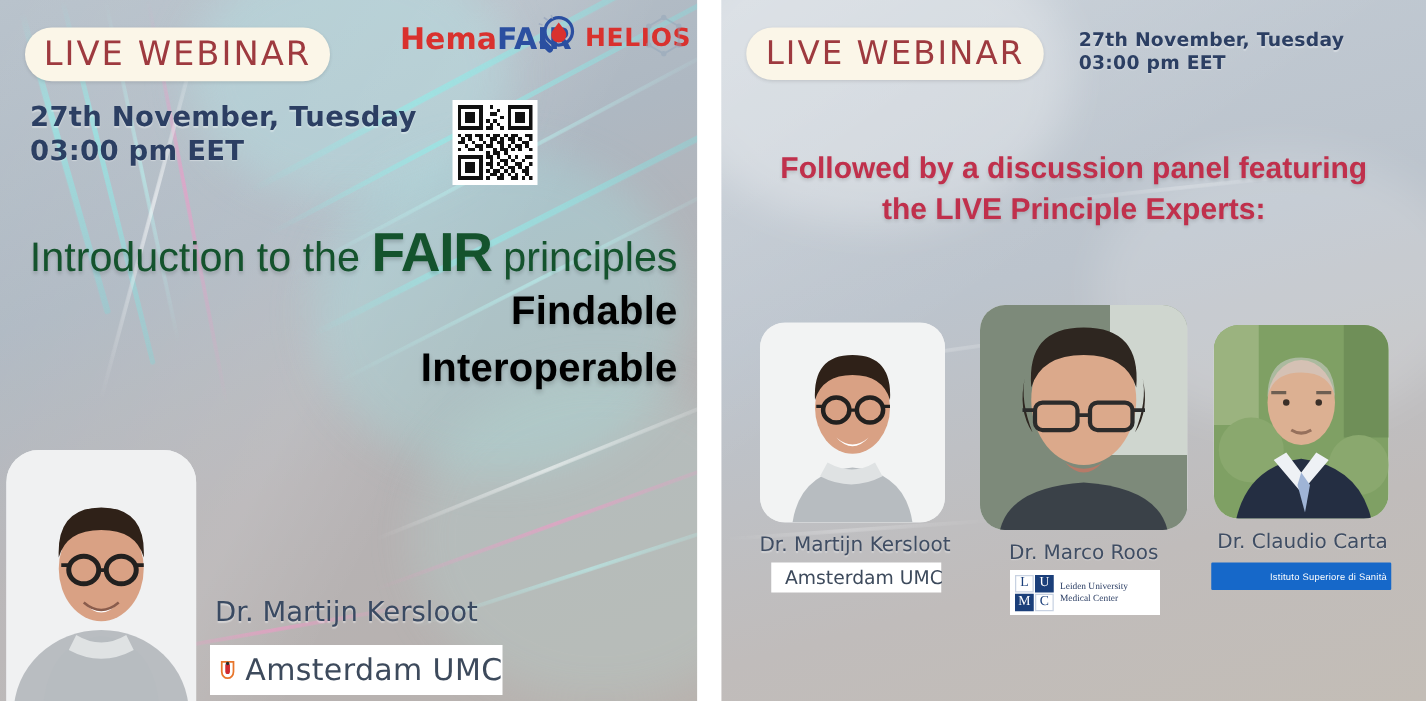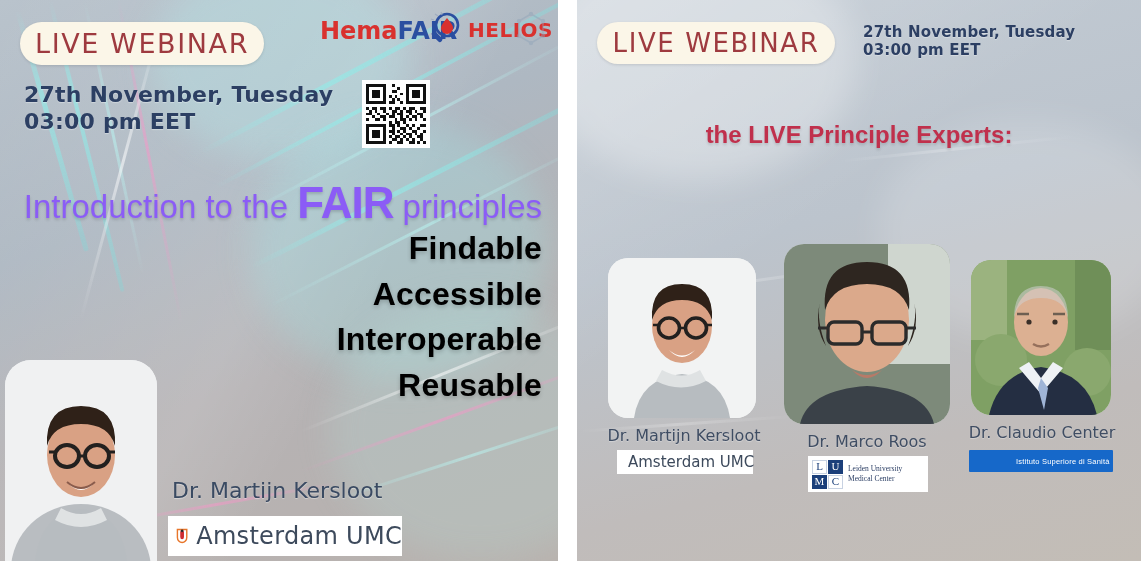--- a/index.html
+++ b/index.html
@@ -68,21 +68,21 @@
   .magnifier{position:absolute;left:104px;top:2px;width:40px;height:40px;}
   .helios{position:absolute;left:148px;top:10px;font-size:20px;font-weight:bold;color:#d9312e;font-family:"DejaVu Sans",sans-serif;letter-spacing:.5px;white-space:nowrap;}
   .hexring{position:absolute;left:188px;top:0px;width:46px;height:46px;opacity:.45;}
 
   
   .qr{position:absolute;left:362px;top:80px;width:68px;height:68px;background:#fff;padding:4px;box-sizing:border-box;}
 
   
   .titleblock{position:absolute;left:0;top:180px;width:558px;text-align:right;padding-right:16px;box-sizing:border-box;}
   .t-line1{
-    font-size:33px;color:#8b5cf6;font-weight:400;
+    font-size:33px;color:#14532d;font-weight:400;
     font-family:"Liberation Sans",sans-serif;line-height:1.05;white-space:nowrap;
     text-shadow:0 2px 3px rgba(0,0,0,.16);
   }
   .t-line1 .fairbig{font-size:44px;font-weight:bold;letter-spacing:-1px;}
   .t-word{
     display:block;font-size:32px;color:#000000;font-weight:bold;
     line-height:1.42;letter-spacing:.2px;
     text-shadow:0 2px 4px rgba(0,0,0,.20);
   }
 
@@ -234,23 +234,21 @@
           <path d="M9 19h2v1H9zM12 19h1v1h-1zM14 19h1v1h-1zM16 19h1v1h-1zM19 19h1v1h-1z"></path>
           <path d="M8 20h1v1H8zM11 20h2v1h-2zM15 20h2v1h-2zM18 20h1v1h-1zM20 20h1v1h-1z"></path>
         </g>
       </svg>
     </div>
 
     <div class="titleblock">
       <div class="t-line1"><span>Introduction to the </span><span class="fairbig">FAIR</span><span> principles</span></div>
       <div>
         <span class="t-word">Findable</span>
-        <span class="t-word">Accessible</span>
         <span class="t-word">Interoperable</span>
-        <span class="t-word">Reusable</span>
       </div>
     </div>
 
     <div class="portrait-left">
       <svg viewBox="0 0 152 201" width="152" height="201">
         <rect width="152" height="201" fill="#f0f1f2"></rect>
         <ellipse cx="76" cy="210" rx="70" ry="66" fill="#b9bdc1"></ellipse>
         <path d="M30 201 q6-48 46-52 q40 4 46 52 z" fill="#b7bcc0"></path>
         <path d="M56 148 q20 12 40 0 l6 12 q-26 14 -52 0 z" fill="#dfe2e3"></path>
         <ellipse cx="76" cy="95" rx="34" ry="42" fill="#d9a184"></ellipse>
@@ -293,20 +291,21 @@
   <div class="pill pill-right">
     <span>LIVE WEBINAR</span>
   </div>
 
   <div class="date date-right">
     <div>27th November, Tuesday</div>
     <div>03:00 pm EET</div>
   </div>
 
   <div class="headline">
+    <div>Followed by a discussion panel featuring</div>
     <div>the LIVE Principle Experts:</div>
   </div>
 
   <div class="speakers">
 
     <div class="sp" style="left:26px;top:18px;width:160px;">
       <div class="sp-photo" style="width:148px;height:160px;left:5px;">
         <svg viewBox="0 0 148 160" width="148" height="160">
           <rect width="148" height="160" fill="#f2f3f3"></rect>
           <path d="M26 160 q6-40 48-44 q42 4 48 44 z" fill="#b7bcc0"></path>
@@ -378,21 +377,21 @@
           <path d="M70 118 l7 10 l-4 22 l-6-22z" fill="#9fb4d6"></path>
           <ellipse cx="70" cy="62" rx="27" ry="34" fill="#dcb092"></ellipse>
           <path d="M43 58 q0-32 27-32 q27 0 27 32 q-4-20 -27-20 q-23 0 -27 20z" fill="#cfcfcf" opacity=".55"></path>
           <path d="M46 54 h12" stroke="#6e5f52" stroke-width="2.6"></path>
           <path d="M82 54 h12" stroke="#6e5f52" stroke-width="2.6"></path>
           <circle cx="58" cy="62" r="2.6" fill="#3a2f28"></circle>
           <circle cx="84" cy="62" r="2.6" fill="#3a2f28"></circle>
           <path d="M62 84 q8 5 16 0" stroke="#96705c" stroke-width="2.4" fill="none"></path>
         </svg>
       </div>
-      <div class="sp-name" style="left:-18px;top:163px;width:186px;">Dr. Claudio Center</div>
+      <div class="sp-name" style="left:-18px;top:163px;width:186px;">Dr. Claudio Carta</div>
       <div class="sp-logo iss" style="left:2px;top:190px;width:144px;height:22px;">
         <svg width="15" height="16" viewBox="0 0 15 16">
           <ellipse cx="7.5" cy="8" rx="6.5" ry="7.2" fill="none" stroke="#ffffff" stroke-width="1.2"></ellipse>
           <path d="M7.5 1.5 q-3 6 0 13" stroke="#ffffff" stroke-width="1.2" fill="none"></path>
           <path d="M4 5.5 q4 3 7 0" stroke="#ffffff" stroke-width="1" fill="none"></path>
         </svg>
         <span class="iss-txt">Istituto Superiore di Sanità</span>
       </div>
     </div>
 

